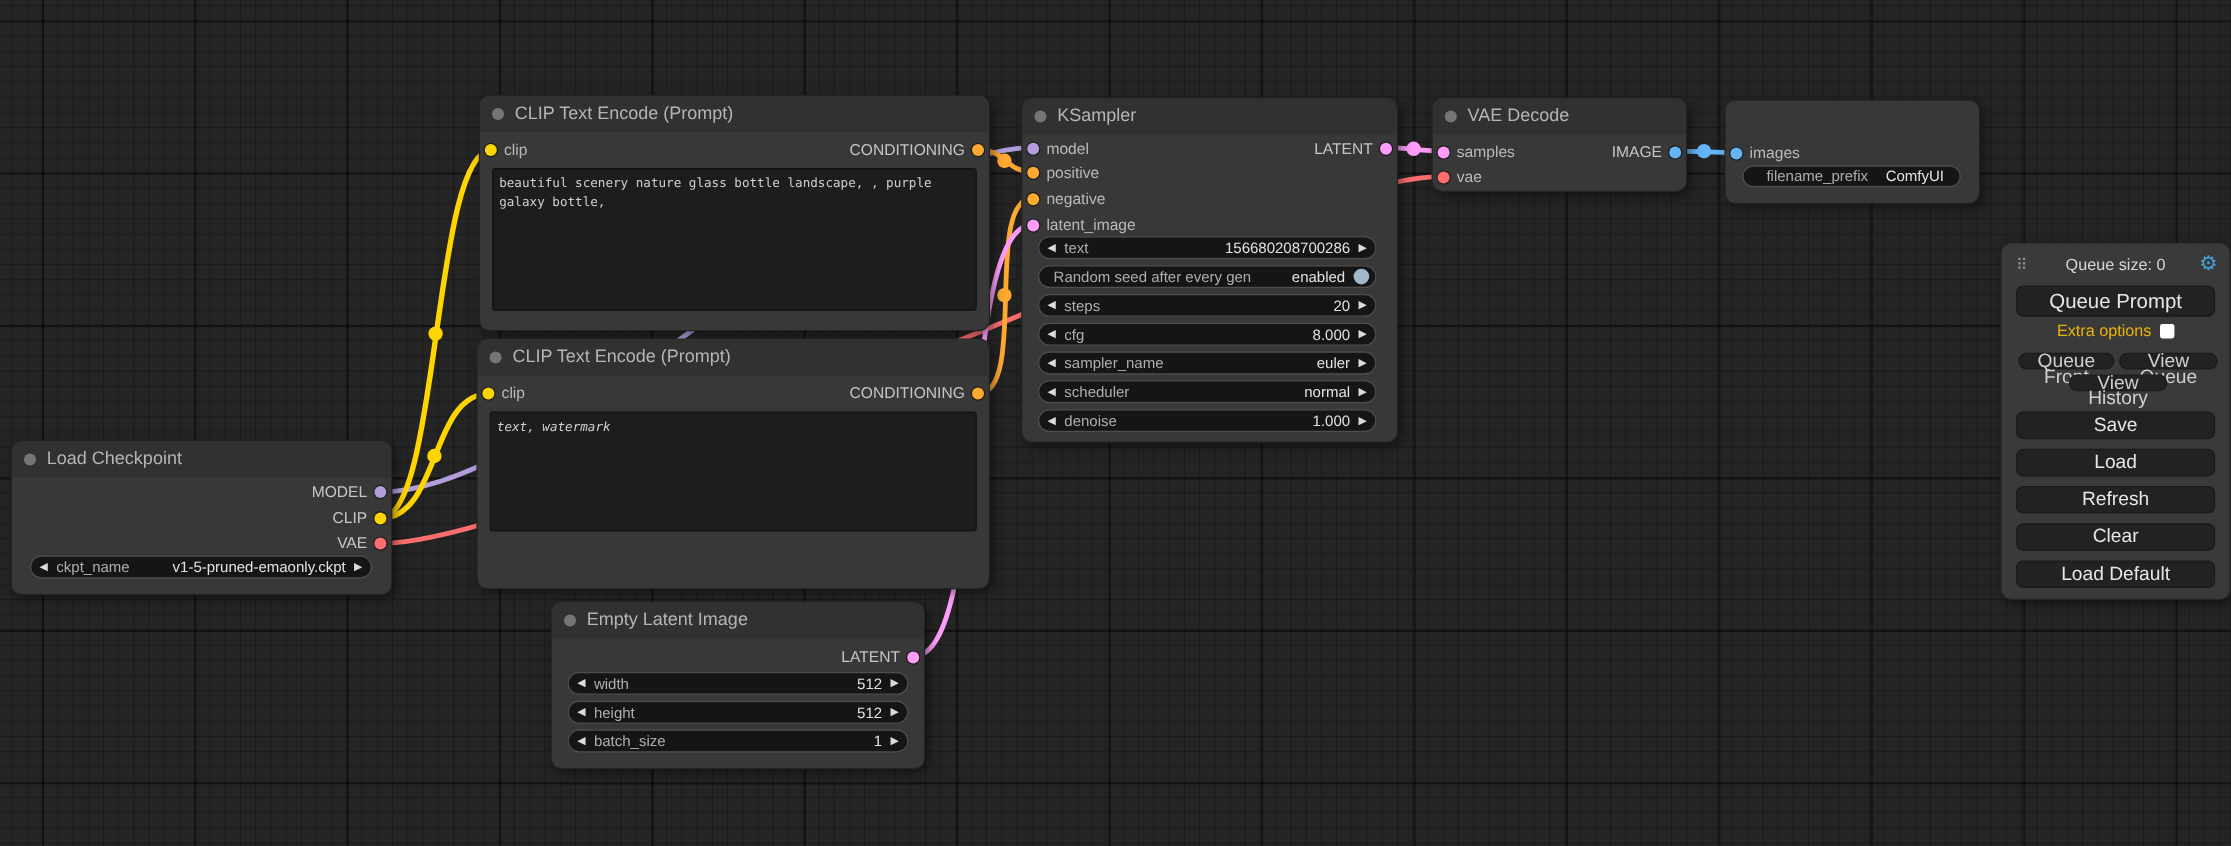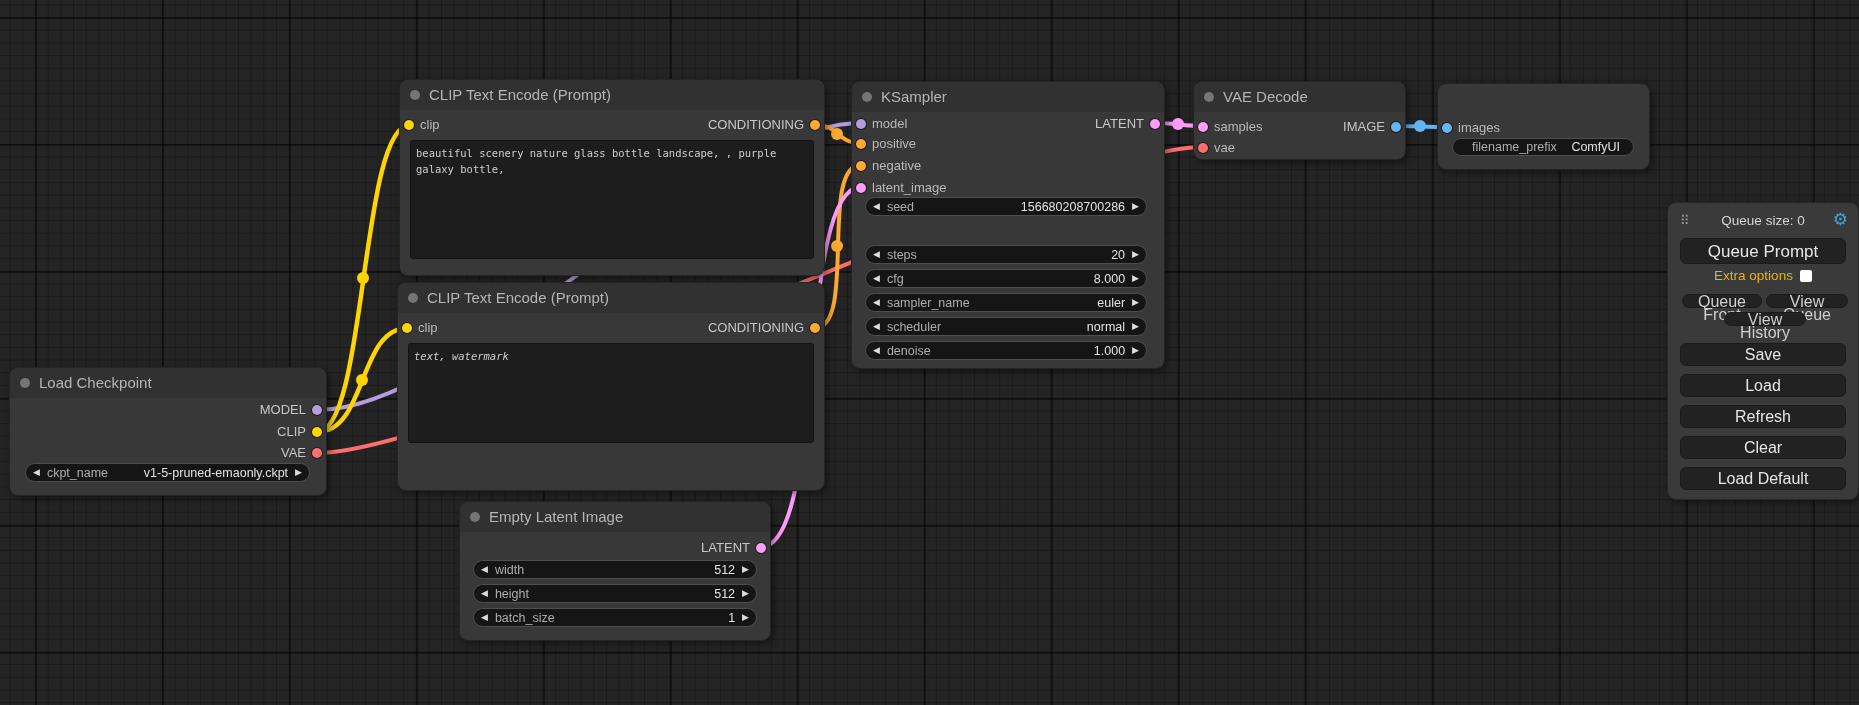--- a/index.html
+++ b/index.html
@@ -184,23 +184,28 @@
         <span class="pdot in" style="background: rgb(255, 169, 49);"></span>
         <span class="plabel in">negative</span>
       </div>
     <div class="prow" style="top:98px;">
         <span class="pdot in" style="background: rgb(255, 156, 249);"></span>
         <span class="plabel in">latent_image</span>
       </div>
 
     <div class="widget" style="left:13px;top:115px;width:282px;">
       <span class="arr">◀</span>
-        <span class="wlabel">seed</span>
+        <span class="wlabel">text</span>
         <span class="wvalue">156680208700286</span>
         <span class="arr">▶</span>
+    </div>
+    <div class="widget" style="left:13px;top:139px;width:282px;">
+      <span class="wlabel" style="margin-left:5px;">Random seed after every gen</span>
+        <span class="wvalue">enabled</span>
+        <span class="togglecircle" style="background: rgb(159, 184, 204);"></span>
     </div>
     <div class="widget" style="left:13px;top:163px;width:282px;">
       <span class="arr">◀</span>
         <span class="wlabel">steps</span>
         <span class="wvalue">20</span>
         <span class="arr">▶</span>
     </div>
     <div class="widget" style="left:13px;top:187px;width:282px;">
       <span class="arr">◀</span>
         <span class="wlabel">cfg</span>

